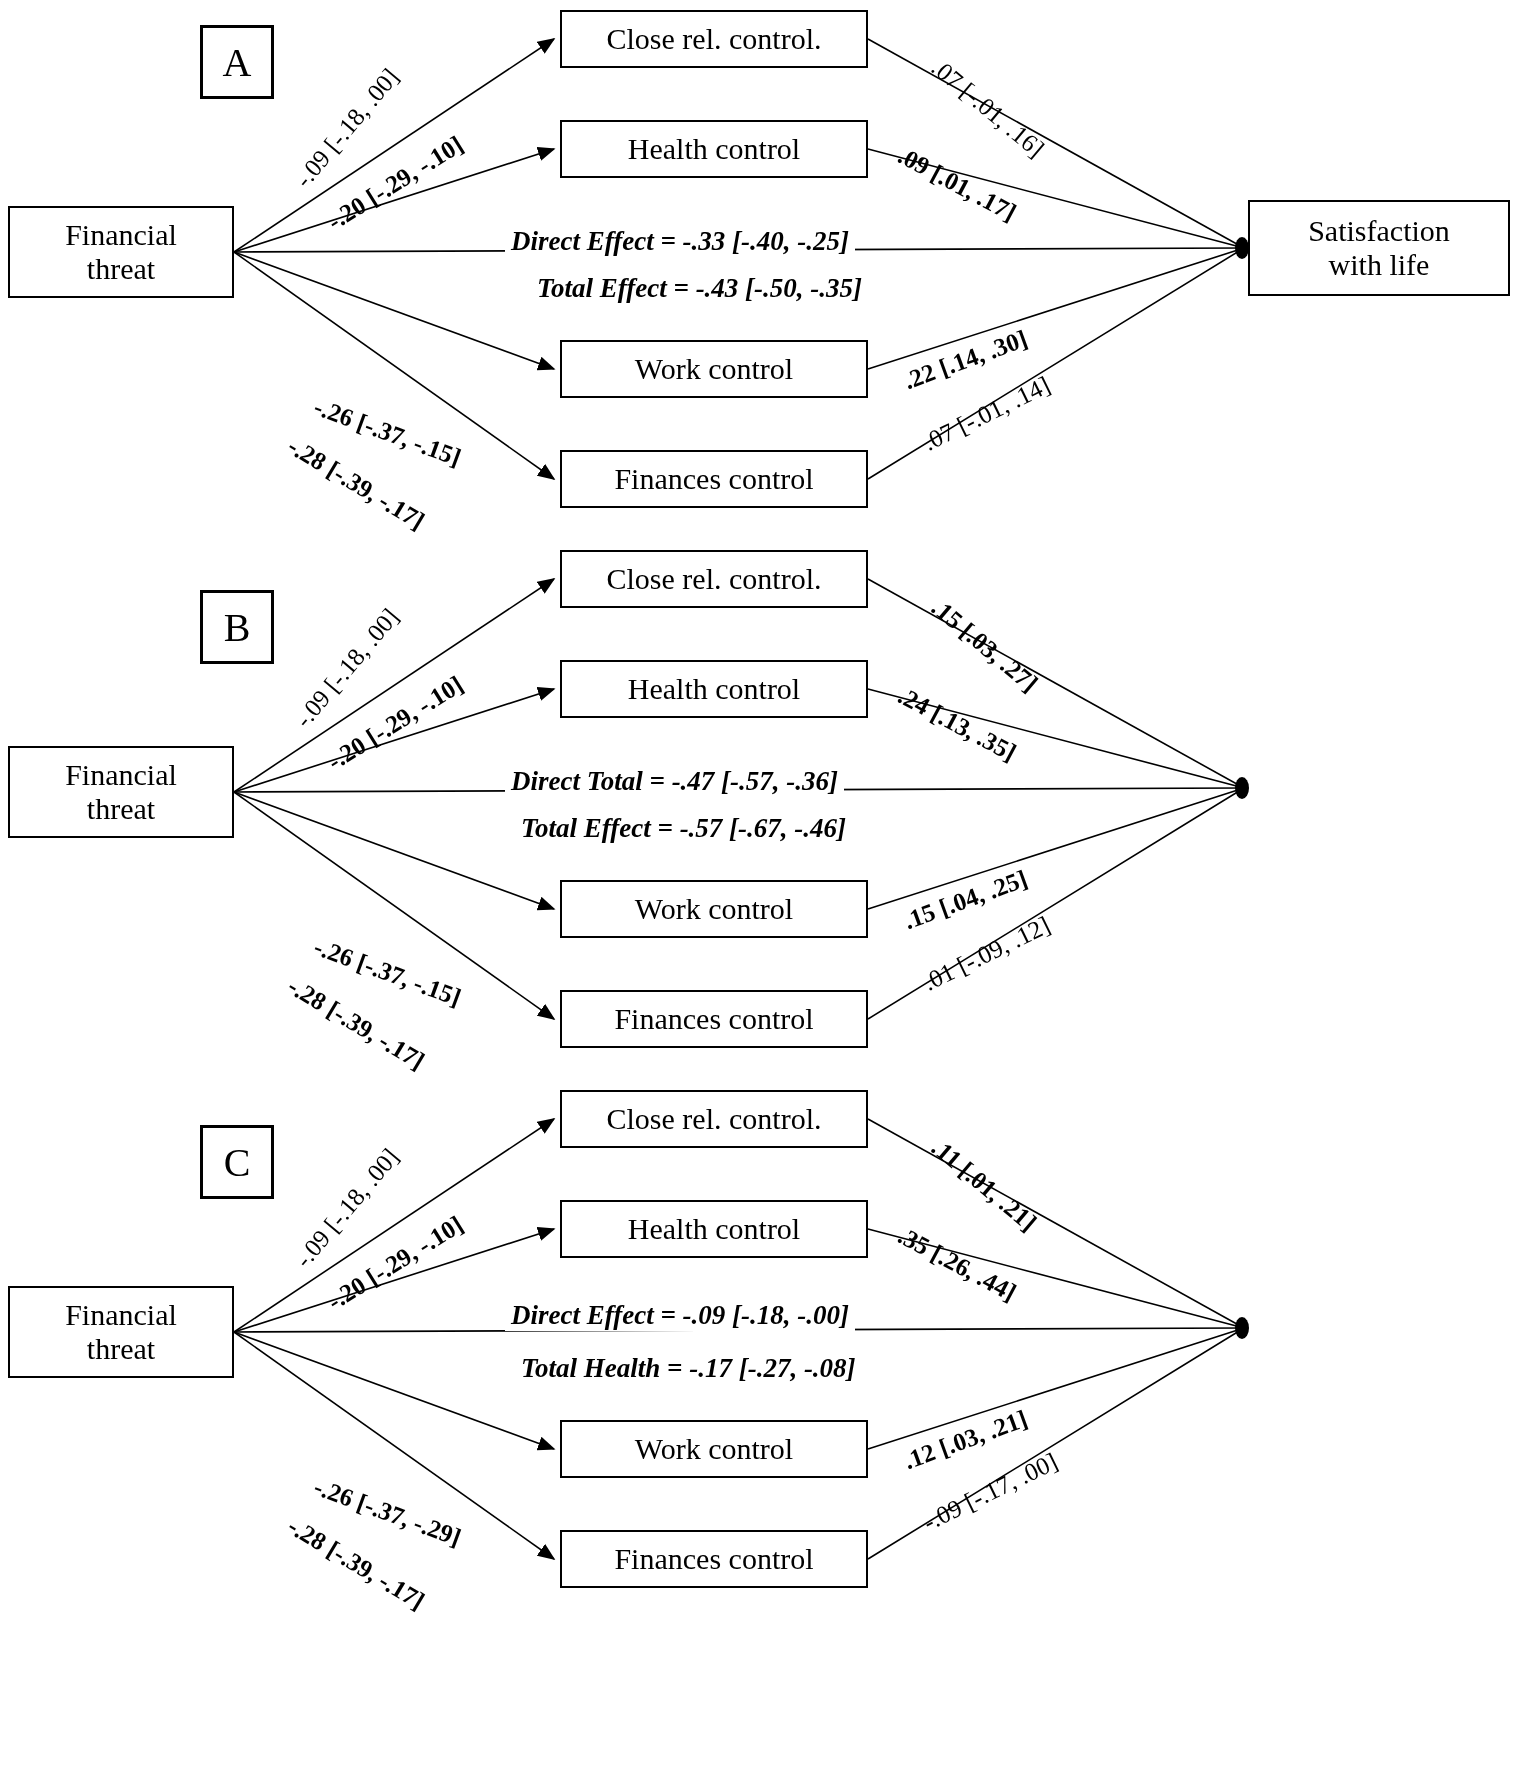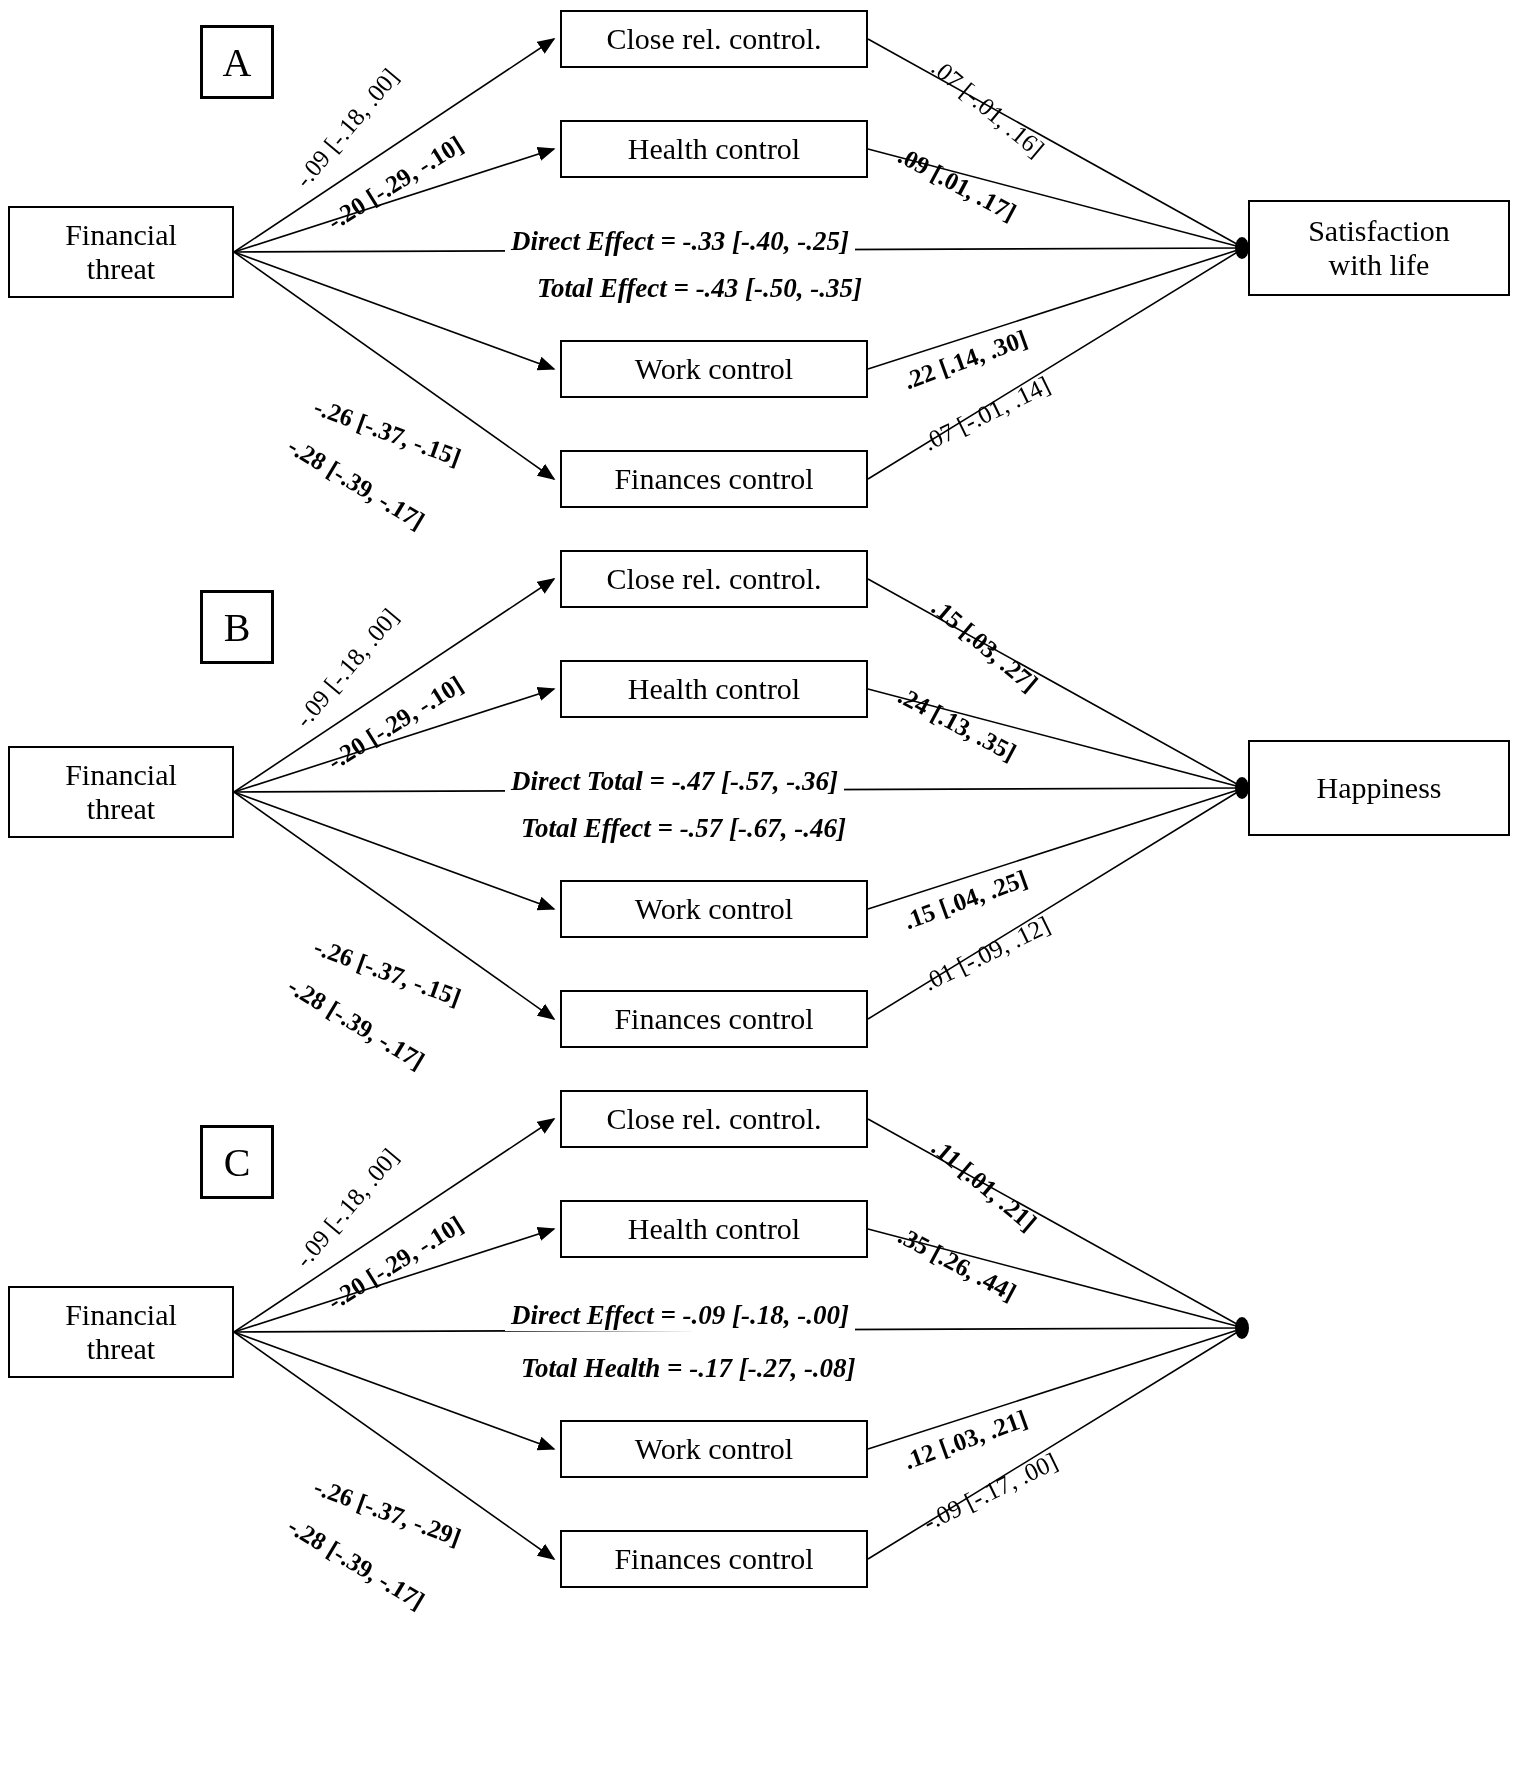--- a/index.html
+++ b/index.html
@@ -143,23 +143,20 @@
       </div>
       <div class="node" style="left: 560px; top: 120px; width: 308px; height: 58px;">
         <span><span>Health control</span></span>
       </div>
       <div class="node" style="left: 560px; top: 340px; width: 308px; height: 58px;">
         <span><span>Work control</span></span>
       </div>
       <div class="node" style="left: 560px; top: 450px; width: 308px; height: 58px;">
         <span><span>Finances control</span></span>
       </div>
-      <div class="node" style="left: 1248px; top: 200px; width: 262px; height: 96px;">
-        <span><span>Happiness</span></span>
-      </div>
       <div class="lbl" style="left: 300px; top: 170px; transform: rotate(-50deg);">-.09 [-.18, .00]</div>
       <div class="lbl b" style="left: 330px; top: 210px; transform: rotate(-32deg);">-.20 [-.29, -.10]</div>
       <div class="lbl b" style="left: 315px; top: 392px; transform: rotate(20deg);">-.26 [-.37, -.15]</div>
       <div class="lbl b" style="left: 290px; top: 430px; transform: rotate(31deg);">-.28 [-.39, -.17]</div>
       <div class="lbl b" style="left: 935px; top: 50px; transform: rotate(40deg);">.15 [.03, .27]</div>
       <div class="lbl b" style="left: 900px; top: 140px; transform: rotate(28deg);">.24 [.13, .35]</div>
       <div class="lbl b" style="left: 905px; top: 368px; transform: rotate(-20deg);">.15 [.04, .25]</div>
       <div class="lbl" style="left: 925px; top: 430px; transform: rotate(-26deg);">.01 [-.09, .12]</div>
       <div class="efx" style="left: 505px; top: 226px;">Direct Total = -.47 [-.57, -.36]</div>
       <div class="efx" style="left: 515px; top: 273px;">Total Effect = -.57 [-.67, -.46]</div>

